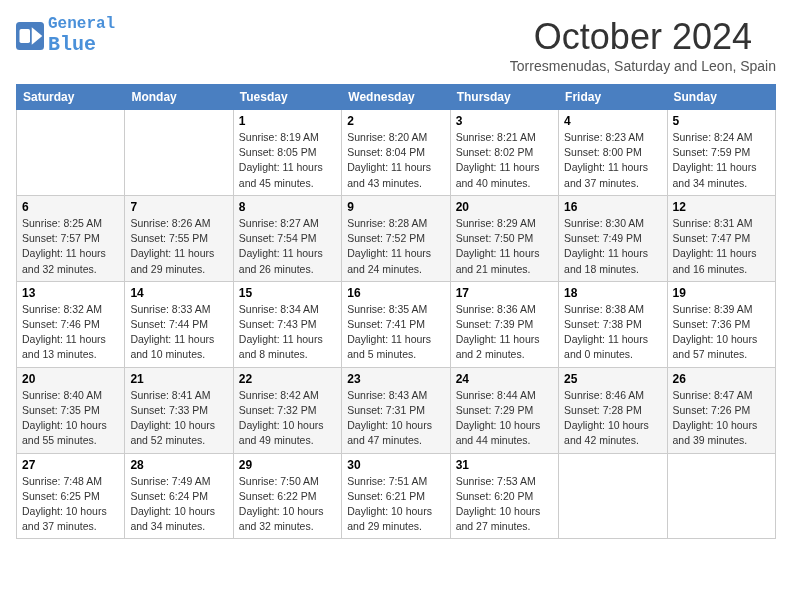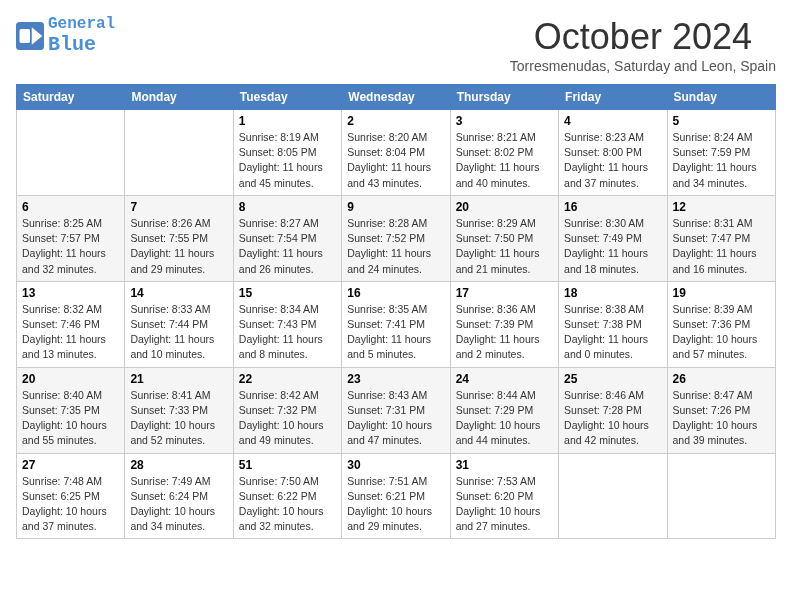--- a/index.html
+++ b/index.html
@@ -236,21 +236,21 @@
       <tr>
         <td>
           <span class="day-num">27</span>
           <div class="day-info">Sunrise: 7:48 AM<br>Sunset: 6:25 PM<br>Daylight: 10 hours and 37 minutes.</div>
         </td>
         <td>
           <span class="day-num">28</span>
           <div class="day-info">Sunrise: 7:49 AM<br>Sunset: 6:24 PM<br>Daylight: 10 hours and 34 minutes.</div>
         </td>
         <td>
-          <span class="day-num">51</span>
+          <span class="day-num">29</span>
           <div class="day-info">Sunrise: 7:50 AM<br>Sunset: 6:22 PM<br>Daylight: 10 hours and 32 minutes.</div>
         </td>
         <td>
           <span class="day-num">30</span>
           <div class="day-info">Sunrise: 7:51 AM<br>Sunset: 6:21 PM<br>Daylight: 10 hours and 29 minutes.</div>
         </td>
         <td>
           <span class="day-num">31</span>
           <div class="day-info">Sunrise: 7:53 AM<br>Sunset: 6:20 PM<br>Daylight: 10 hours and 27 minutes.</div>
         </td>

